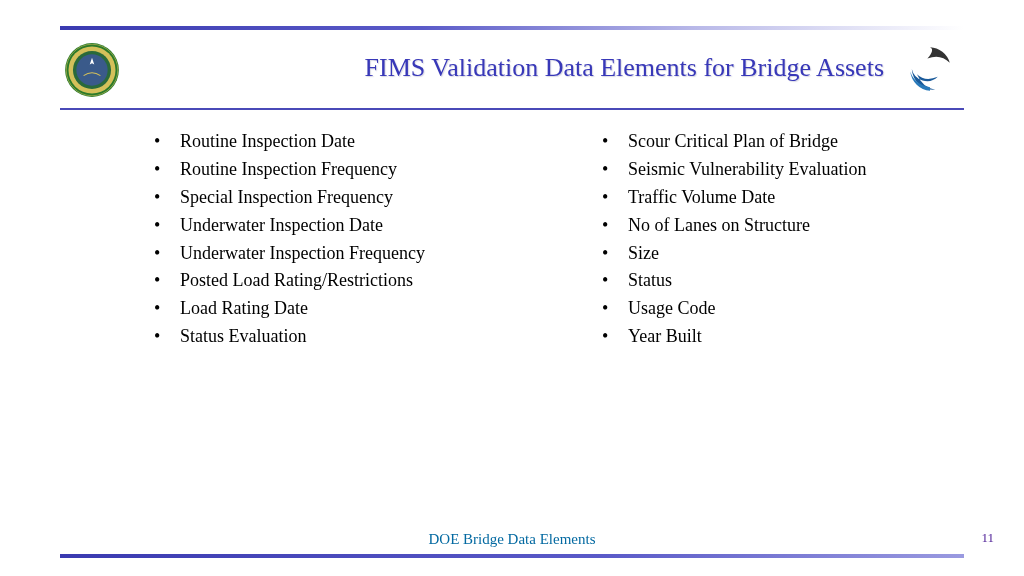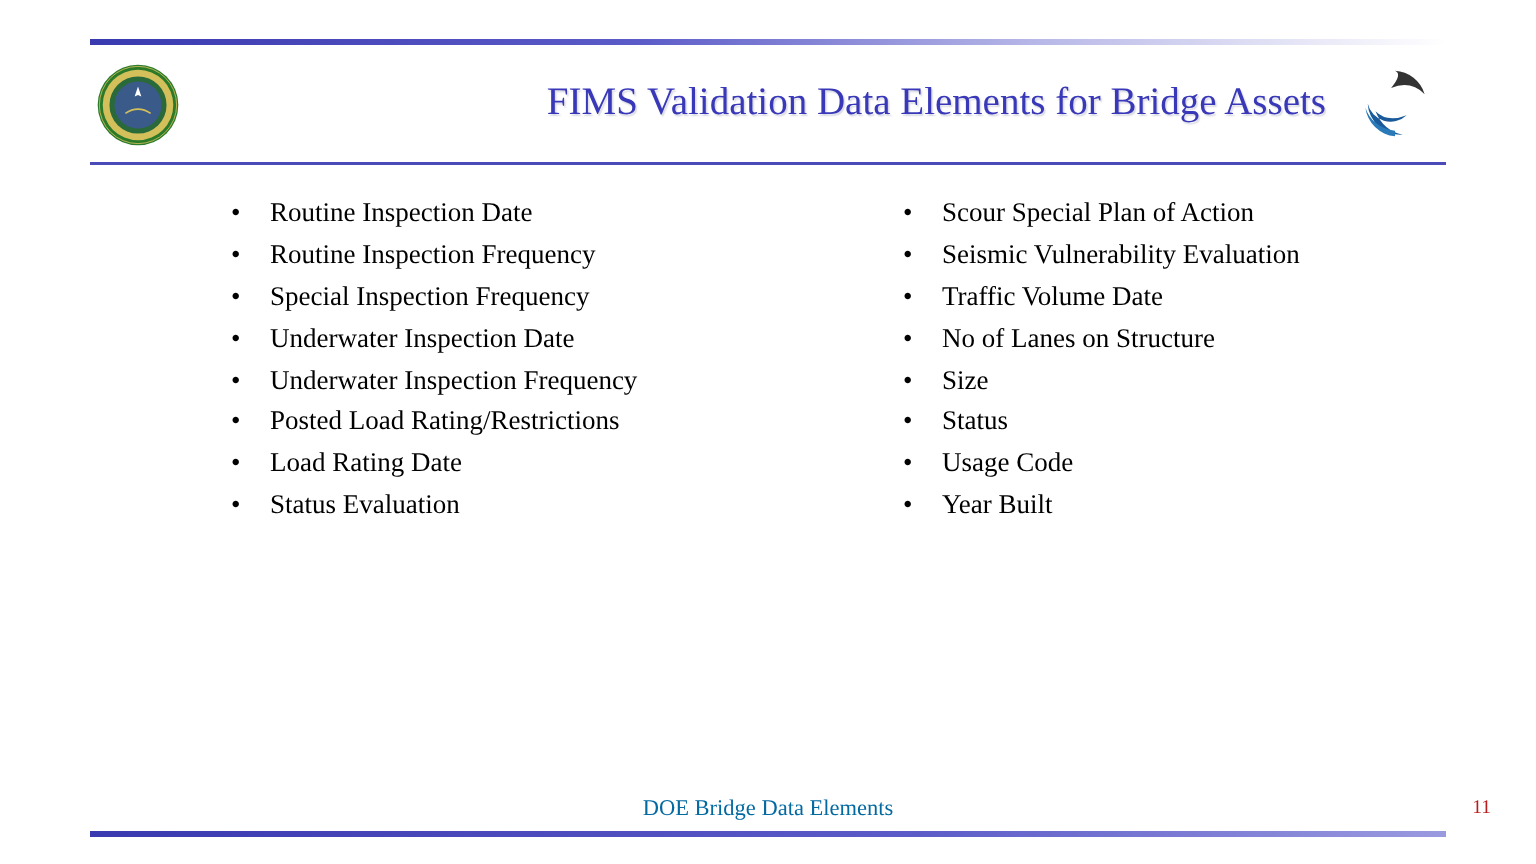--- a/index.html
+++ b/index.html
@@ -87,21 +87,21 @@
     right: 0;
     text-align: center;
     font-size: 15px;
     color: #0369a1;
   }
   .page-num {
     position: absolute;
     bottom: 30px;
     right: 30px;
     font-size: 13px;
-    color: #b91c1c;
+    color: #4c1d95;
   }
   .bottom-rule {
     position: absolute;
     bottom: 18px;
     left: 60px;
     right: 60px;
     height: 4px;
     background: linear-gradient(to right, #3a3ab0 0%, #5a5ac8 60%, #9a9ae0 100%);
   }
 </style>
@@ -136,21 +136,21 @@
         <li>Special Inspection Frequency</li>
         <li>Underwater Inspection Date</li>
         <li>Underwater Inspection Frequency</li>
         <li>Posted Load Rating/Restrictions</li>
         <li>Load Rating Date</li>
         <li>Status Evaluation</li>
       </ul>
   </div>
   <div class="col">
     <ul id="right-list">
-        <li>Scour Special Plan of Action</li>
+        <li>Scour Critical Plan of Bridge</li>
         <li>Seismic Vulnerability Evaluation</li>
         <li>Traffic Volume Date</li>
         <li>No of Lanes on Structure</li>
         <li>Size</li>
         <li>Status</li>
         <li>Usage Code</li>
         <li>Year Built</li>
       </ul>
   </div>
 </div>

